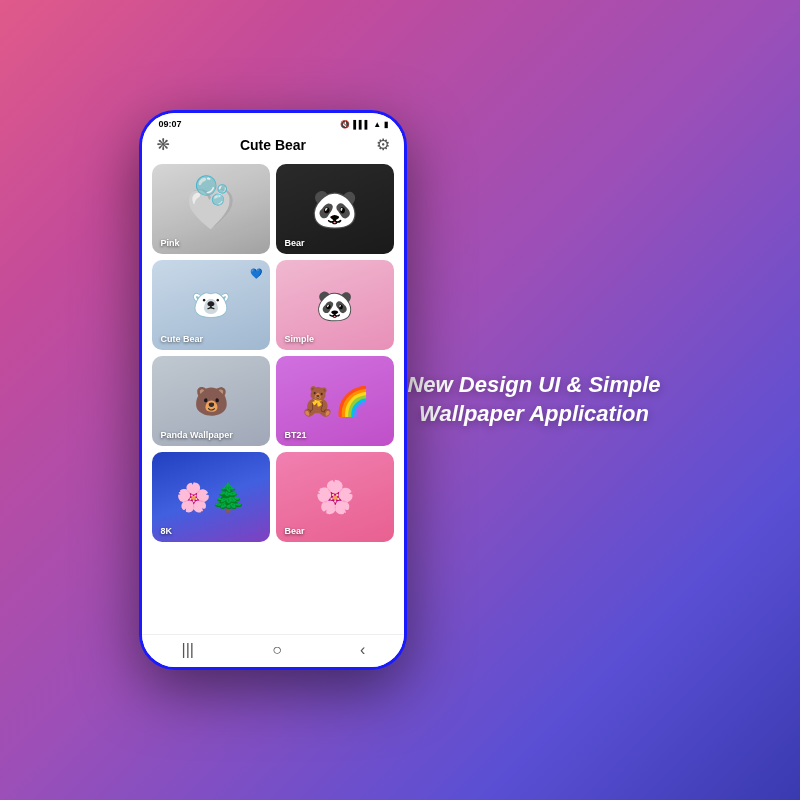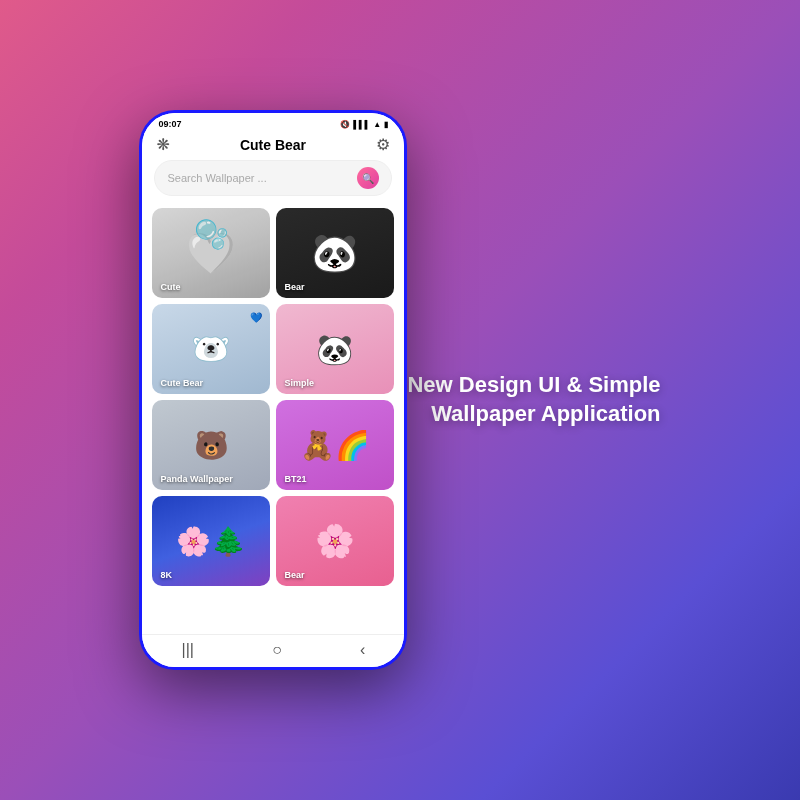--- a/index.html
+++ b/index.html
@@ -202,27 +202,28 @@
       border-top: 1px solid #eee;
     }
 
     .nav-icon {
       font-size: 16px;
       color: #555;
     }
 
     
     .bottom-text {
-      text-align: right;
+      text-align: center;
       color: white;
       font-size: 22px;
       font-weight: 900;
       line-height: 1.3;
       text-shadow: 0 2px 8px rgba(0,0,0,0.3);
       margin-top: 0;
+      font-style: italic;
     }
 
     .panda-bear {
       font-size: 38px;
     }
 
     .cute-bear-cartoon {
       font-size: 32px;
     }
 
@@ -289,41 +290,33 @@
           <span>▮</span>
         </div>
       </div>
 
       <div class="app-header">
         <span class="header-icon">❋</span>
         <span class="app-title">Cute Bear</span>
         <span class="header-icon">⚙</span>
       </div>
 
-      <div class="search-bar">
-        <div class="search-input-wrapper">
-          <span class="search-placeholder">Search Wallpaper ...</span>
-          <div class="search-icon-circle">
-            <span>🔍</span>
-          </div>
-        </div>
-      </div>
 
       <div class="grid-content">
         <div class="grid">
 
           <div class="grid-item">
             <div class="grid-item-bg item-cute">
               <div class="fluffy-illustration">
                 <span style="font-size:40px;">🤍</span>
                 <span style="position:absolute; font-size:28px; top:10px;">🫧</span>
               </div>
               <div class="overlay-dark"></div>
             </div>
-            <span class="grid-item-label">Cute</span>
+            <span class="grid-item-label">Pink</span>
           </div>
 
           <div class="grid-item">
             <div class="grid-item-bg item-bear">
               <span class="panda-bear">🐼</span>
             </div>
             <span class="grid-item-label">Bear</span>
           </div>
 
           <div class="grid-item">

